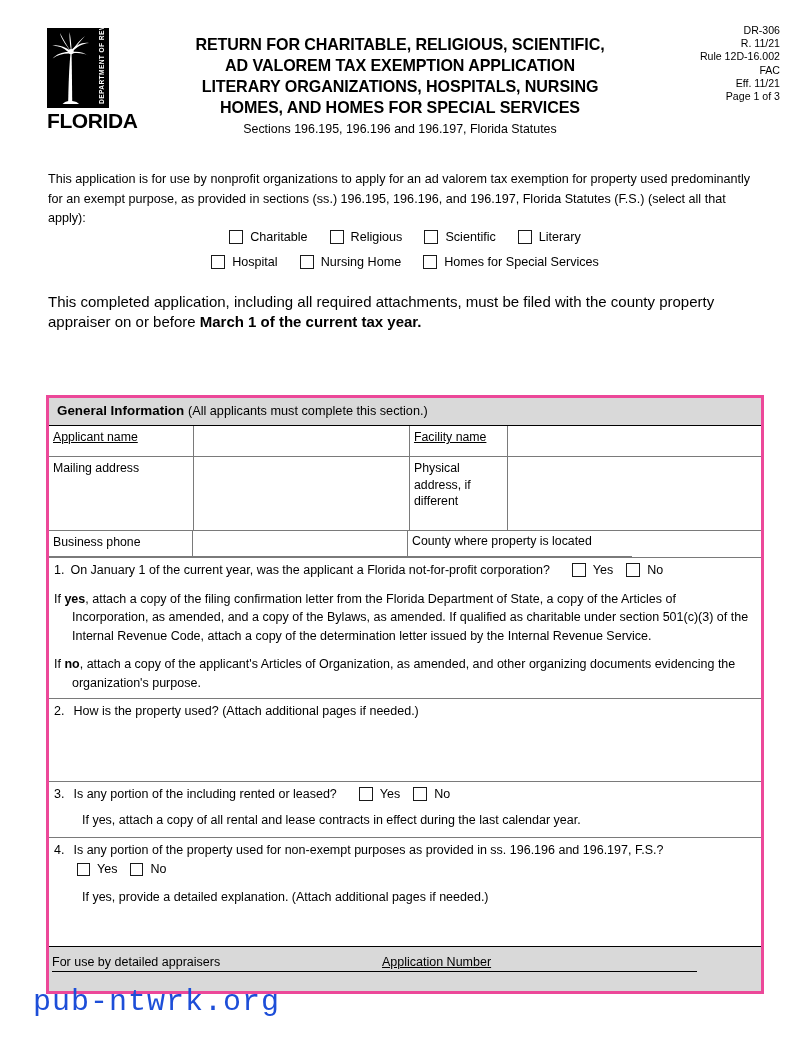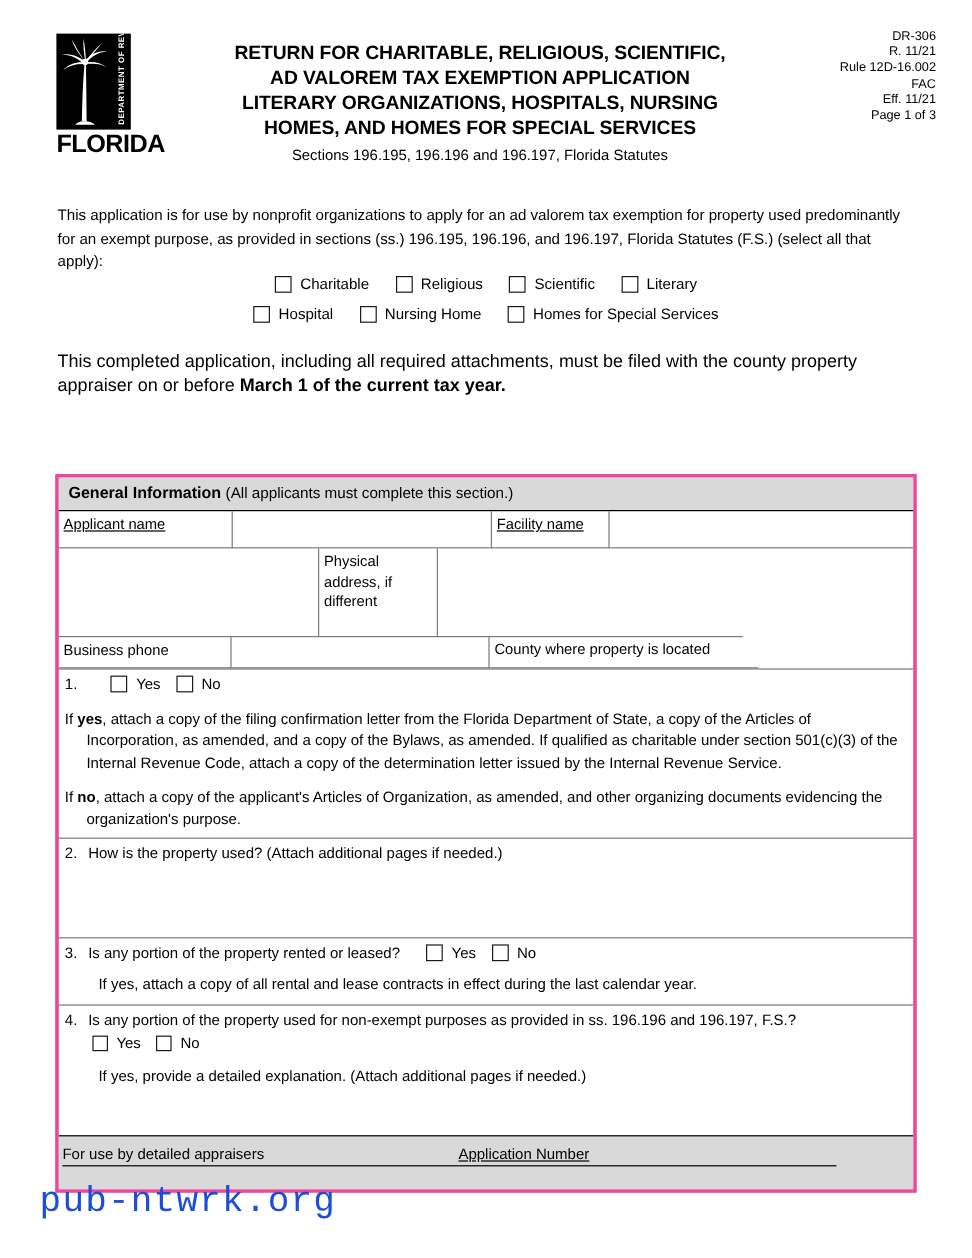--- a/index.html
+++ b/index.html
@@ -344,39 +344,41 @@
   <div class="gi-head"><b>General Information</b> <span class="normal">(All applicants must complete this section.)</span></div>
 
   <div class="row row-applicant">
     <div class="cell c1 bdr-r bdr-b">Applicant name</div>
     <div class="cell c2 bdr-r bdr-b"></div>
     <div class="cell c3 bdr-r bdr-b">Facility name</div>
     <div class="cell c4 bdr-b"></div>
   </div>
 
   <div class="row row-mailing">
+    <div class="cell c1 bdr-r bdr-b">Mailing address</div>
     <div class="cell c2 bdr-r bdr-b"></div>
     <div class="cell c3 bdr-r bdr-b">Physical address, if different</div>
     <div class="cell c4 bdr-b"></div>
   </div>
 
   <div class="row row-phone">
     <div class="cell c1 bdr-r bdr-b">Business phone</div>
     <div class="cell c2 bdr-r bdr-b"></div>
     <div class="county-cell">
       <span>County where property is located</span>
       <span class="county-underline"></span>
     </div>
   </div>
 
 
   <div class="qrow">
     <div class="q-inline">
       <span>1.</span>
       <span style="width:6px"></span>
+      <span>On January 1 of the current year, was the applicant a Florida not-for-profit corporation?</span>
       <span class="gap"></span>
       <span class="cb-item" style="margin:0">
         <span class="cbox"></span>
         <span>Yes</span>
       </span>
       <span class="gap-sm"></span>
       <span class="cb-item" style="margin:0">
         <span class="cbox"></span>
         <span>No</span>
       </span>
@@ -393,21 +395,21 @@
       <span style="width:9px"></span>
       <span>How is the property used? (Attach additional pages if needed.)</span>
     </div>
     <div class="q2box"></div>
   </div>
 
   <div class="qrow">
     <div class="q-inline">
       <span>3.</span>
       <span style="width:9px"></span>
-      <span>Is any portion of the property rented or leased?</span>
+      <span>Is any portion of the including rented or leased?</span>
       <span class="gap"></span>
       <span class="cb-item" style="margin:0">
         <span class="cbox"></span>
         <span>Yes</span>
       </span>
       <span class="gap-sm"></span>
       <span class="cb-item" style="margin:0">
         <span class="cbox"></span>
         <span>No</span>
       </span>

